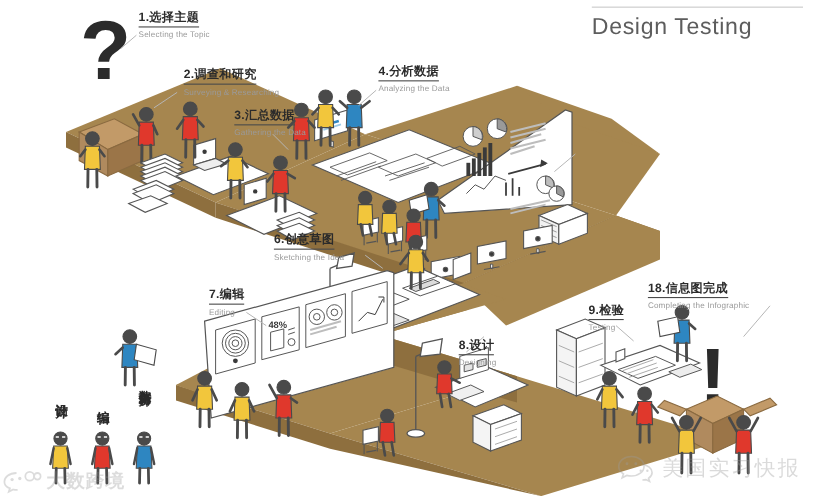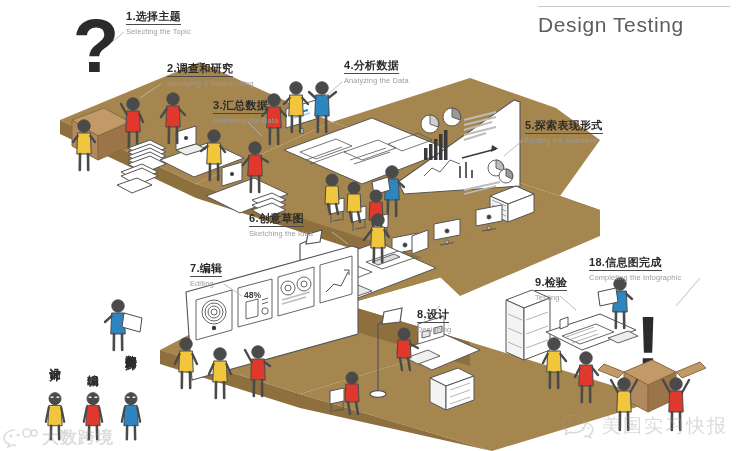--- a/index.html
+++ b/index.html
@@ -531,24 +531,20 @@
     <span class="en">Surveying &amp; Researching</span>
   </div>
   <div class="label" style="left: 196px; top: 95px; margin-left: 17px;">
     <span class="cn"><span>3.</span><span>汇总数据</span></span>
     <span class="en">Gathering the Data</span>
   </div>
   <div class="label" style="left: 344px; top: 55px;">
     <span class="cn"><span>4.</span><span>分析数据</span></span>
     <span class="en">Analyzing the Data</span>
   </div>
-  <div class="label" style="left: 525px; top: 115px;">
-    <span class="cn"><span>5.</span><span>探索表现形式</span></span>
-    <span class="en">Finding the Narrative</span>
-  </div>
   <div class="label" style="left: 249px; top: 208px;">
     <span class="cn"><span>6.</span><span>创意草图</span></span>
     <span class="en">Sketching the Idea</span>
   </div>
   <div class="label" style="left: 190px; top: 258px;">
     <span class="cn"><span>7.</span><span>编辑</span></span>
     <span class="en">Editing</span>
   </div>
   <div class="label" style="left: 417px; top: 264px; margin-top: 40px;">
     <span class="cn"><span>8.</span><span>设计</span></span>

